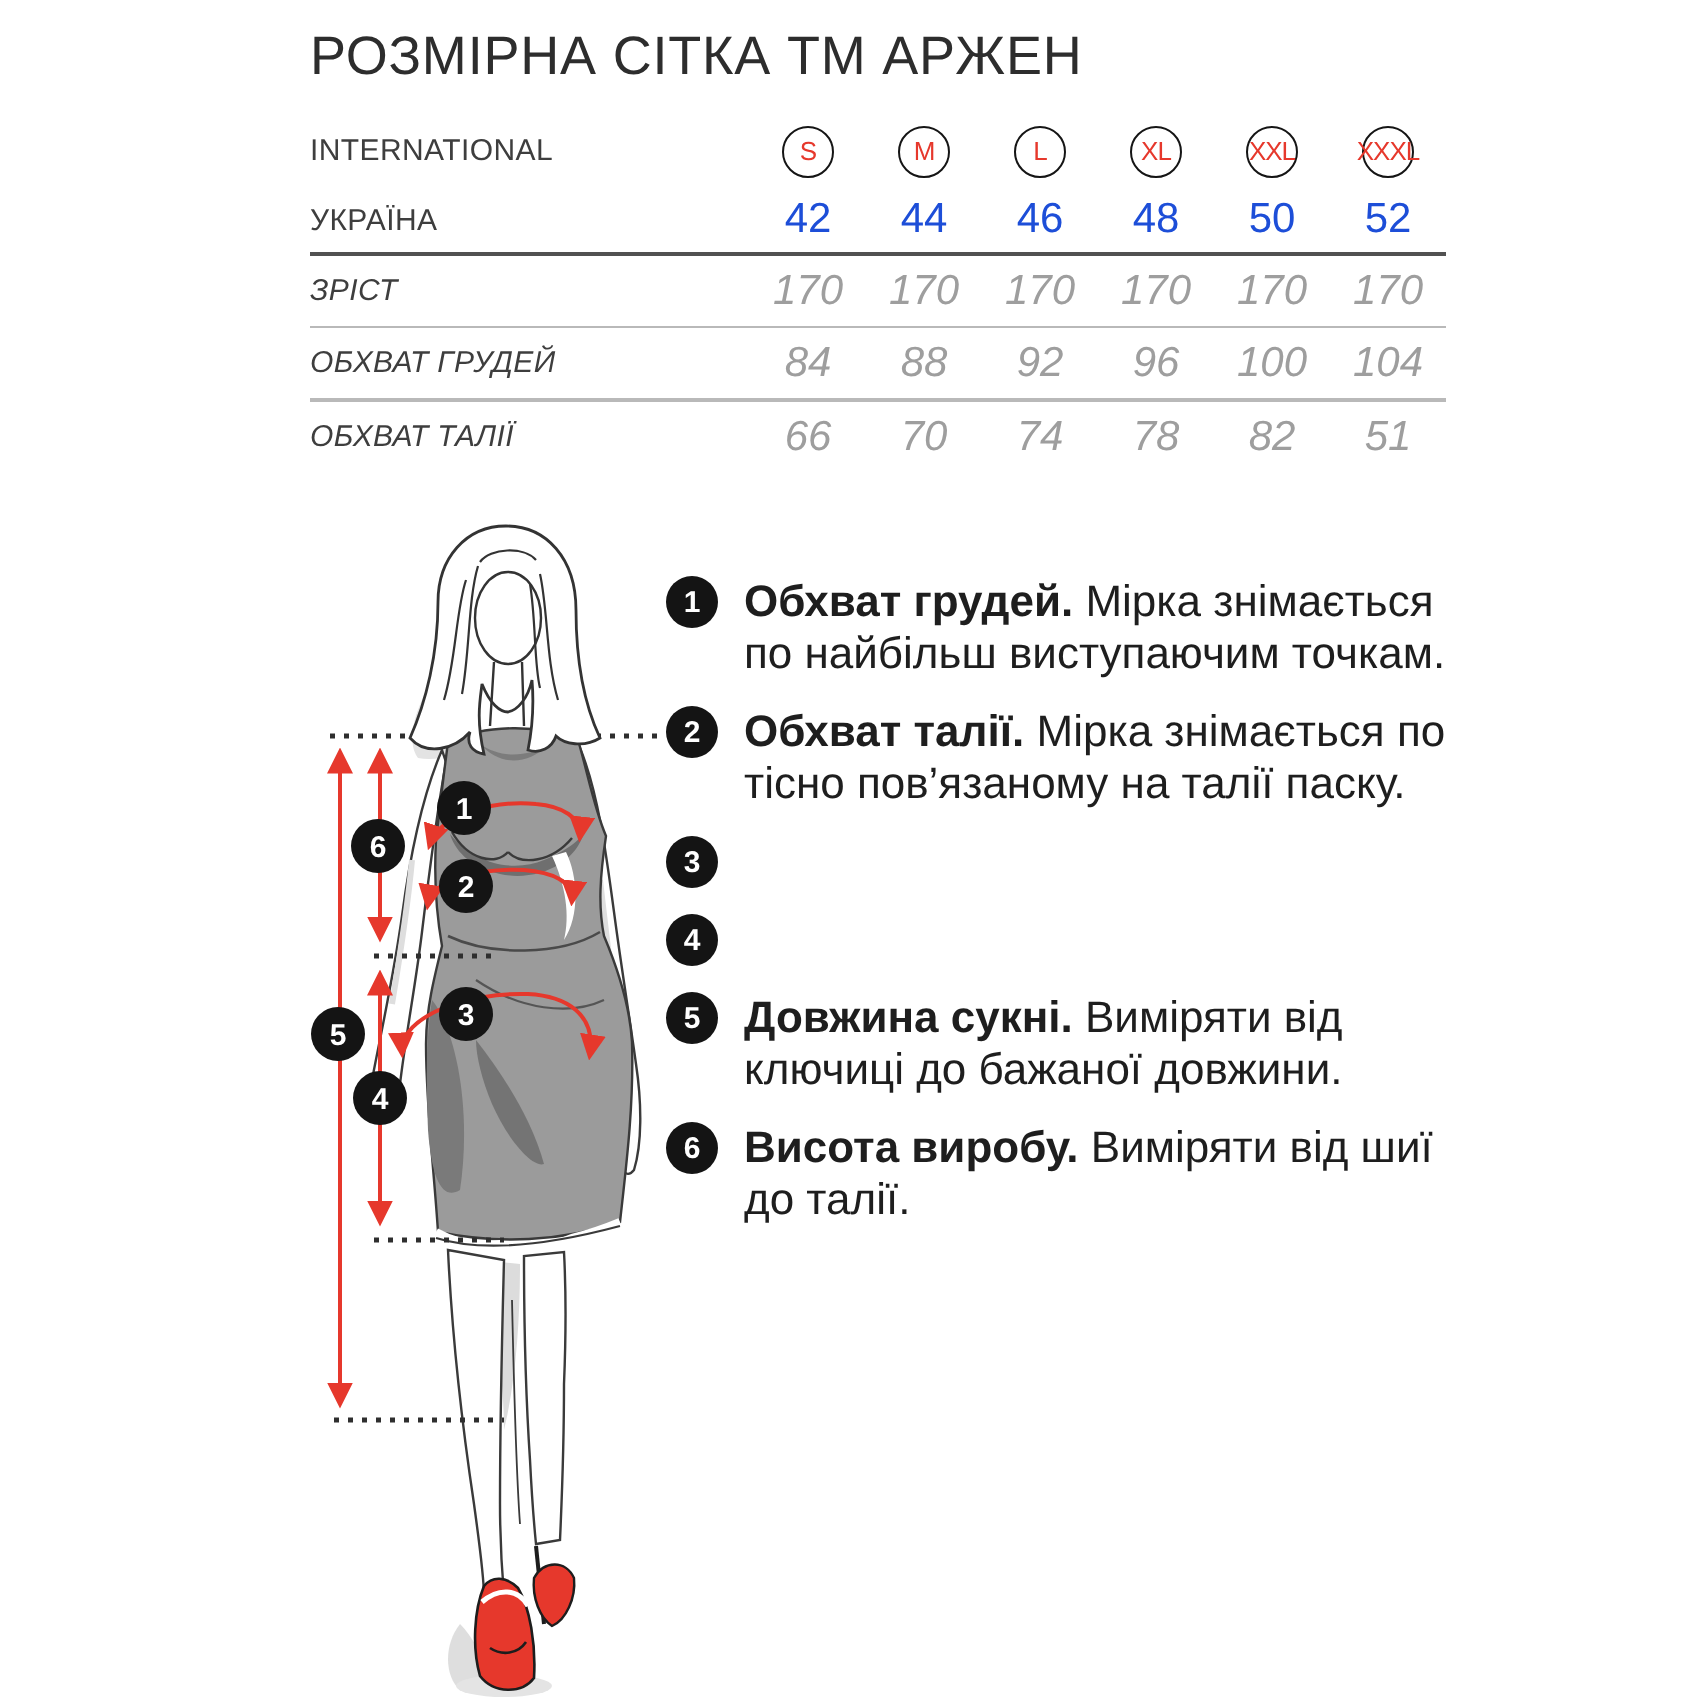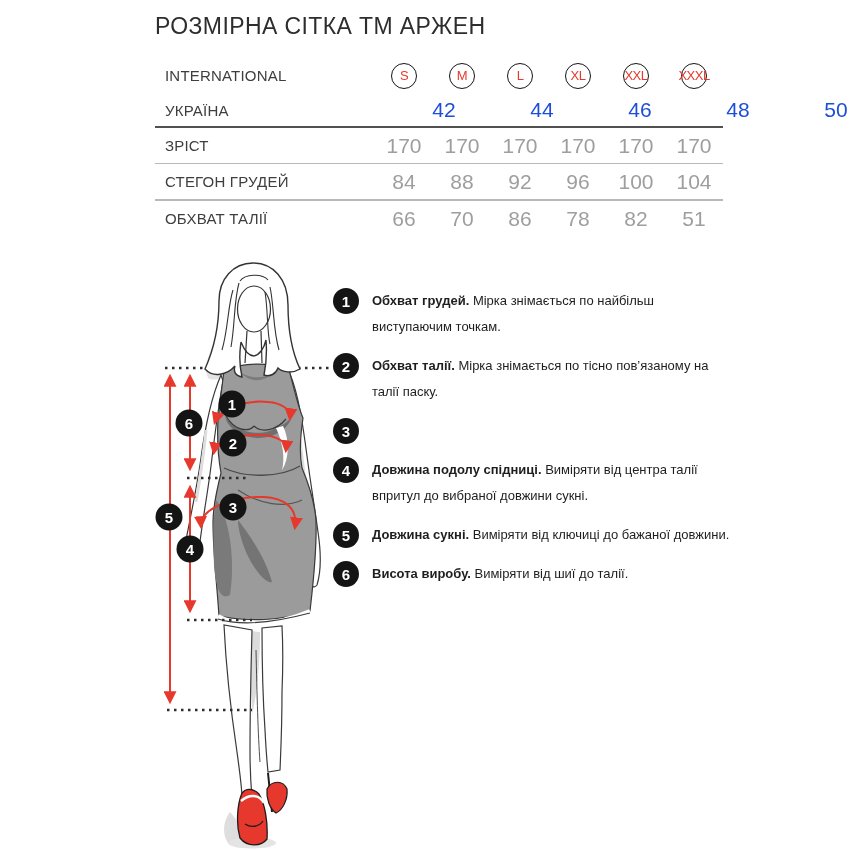--- a/index.html
+++ b/index.html
@@ -1,42 +1,42 @@
 <!DOCTYPE html>
 <html><head>
 <meta charset="utf-8">
 <style>
   html,body{margin:0;padding:0;background:#fff;}
   .canvas{position:relative;width:850px;height:850px;background:#ffffff;overflow:hidden;
           font-family:"Liberation Sans",sans-serif;color:#2e2e2e;}
 
-  .page-title{position:absolute;left:155px;top:13px;font-size:23px;letter-spacing:.4px;
+  .page-title{position:absolute;left:155px;top:13px;font-size:27px;letter-spacing:.4px;
               color:#2d2d2d;font-weight:400;white-space:nowrap;}
 
   
   .size-table{position:absolute;left:155px;top:57px;width:568px;}
   .trow{display:grid;grid-template-columns:220px repeat(6,58px);align-items:center;}
   .trow.r-intl{height:37px;}
-  .trow.r-ua{height:32px;gap:40px;}
-  .trow.r-data{height:35px;}
-  .tlabel{font-size:15px;color:#3e3e3e;letter-spacing:.2px;margin-left:10px;}
+  .trow.r-ua{height:32px;}
+  .trow.r-data{height:35px;font-style:italic;}
+  .tlabel{font-size:15px;color:#3e3e3e;letter-spacing:.2px;}
   .tcell{text-align:center;font-size:21px;color:#9e9e9e;}
   .tcell.dark{color:#1d4ed8;}
   .tdiv{height:0;border-top:1px solid #b9b9b9;}
   .tdiv.dark{border-top:2px solid #515151;}
   .size-circle{display:flex;align-items:center;justify-content:center;width:24px;height:24px;
                margin:0 auto;border:1.6px solid #151515;border-radius:50%;
                color:#e6382c;font-size:13px;letter-spacing:-0.5px;white-space:nowrap;}
 
   
   .legend{position:absolute;left:333px;top:288px;width:400px;display:flex;flex-direction:column;gap:13px;}
   .legend-item{display:flex;gap:13px;align-items:flex-start;}
   .legend-badge{flex:0 0 26px;width:26px;height:26px;border-radius:50%;background:#141414;
                 color:#fff;font-size:15px;font-weight:700;display:flex;align-items:center;justify-content:center;}
-  .legend-text{width:358px;font-size:13px;line-height:26px;color:#1e1e1e;}
+  .legend-text{width:358px;font-size:22px;line-height:26px;color:#1e1e1e;}
   .legend-term{font-weight:700;}
 
   
   .figure-svg{position:absolute;left:145px;top:255px;width:205px;height:600px;}
   .badge-num{font:700 15px "Liberation Sans",sans-serif;fill:#fff;text-anchor:middle;}
 </style>
 </head>
 <body>
 
 <div class="canvas">
@@ -79,35 +79,35 @@
     <div class="tlabel">ЗРІСТ</div>
   <div class="tcell">170</div>
         <div class="tcell">170</div>
         <div class="tcell">170</div>
         <div class="tcell">170</div>
         <div class="tcell">170</div>
         <div class="tcell">170</div>
       </div>
       <div class="tdiv"></div>
       <div class="trow r-data">
-    <div class="tlabel">СТЕГОН ГРУДЕЙ</div>
+    <div class="tlabel">ОБХВАТ ГРУДЕЙ</div>
   <div class="tcell">84</div>
         <div class="tcell">88</div>
         <div class="tcell">92</div>
         <div class="tcell">96</div>
         <div class="tcell">100</div>
         <div class="tcell">104</div>
       </div>
       <div class="tdiv"></div>
       <div class="tdiv"></div>
       <div class="trow r-data">
     <div class="tlabel">ОБХВАТ ТАЛІЇ</div>
   <div class="tcell">66</div>
         <div class="tcell">70</div>
-        <div class="tcell">86</div>
+        <div class="tcell">74</div>
         <div class="tcell">78</div>
         <div class="tcell">82</div>
         <div class="tcell">51</div>
       </div>
     </div>
 
   <svg class="figure-svg" viewBox="145 255 205 600">
     <defs>
       <marker id="arr" viewBox="0 0 10 10" refX="7.5" refY="5" markerWidth="6.5" markerHeight="6.5" orient="auto-start-reverse">
         <path d="M0 0 L10 5 L0 10 z" fill="#e6382c"></path>
@@ -220,23 +220,20 @@
     <div class="legend-badge">2</div>
     <div class="legend-text">
       <span class="legend-term">Обхват талії.</span><span> Мірка знімається по тісно пов’язаному на талії паску.</span>
     </div>
   </div>
       <div class="legend-item">
     <div class="legend-badge">3</div>
   </div>
       <div class="legend-item">
     <div class="legend-badge">4</div>
-    <div class="legend-text">
-      <span class="legend-term">Довжина подолу спідниці.</span><span> Виміряти від центра талії впритул до вибраної довжини сукні.</span>
-    </div>
   </div>
       <div class="legend-item">
     <div class="legend-badge">5</div>
     <div class="legend-text">
       <span class="legend-term">Довжина сукні.</span><span> Виміряти від ключиці до бажаної довжини.</span>
     </div>
   </div>
       <div class="legend-item">
     <div class="legend-badge">6</div>
     <div class="legend-text">

